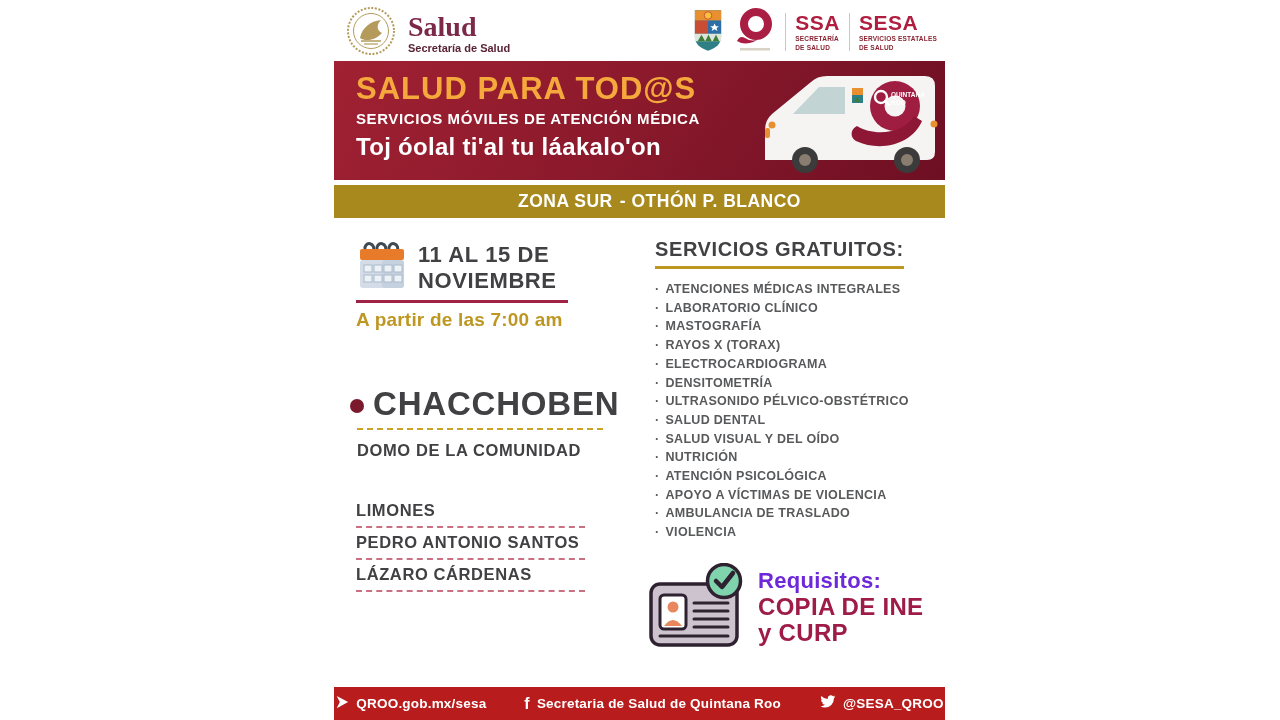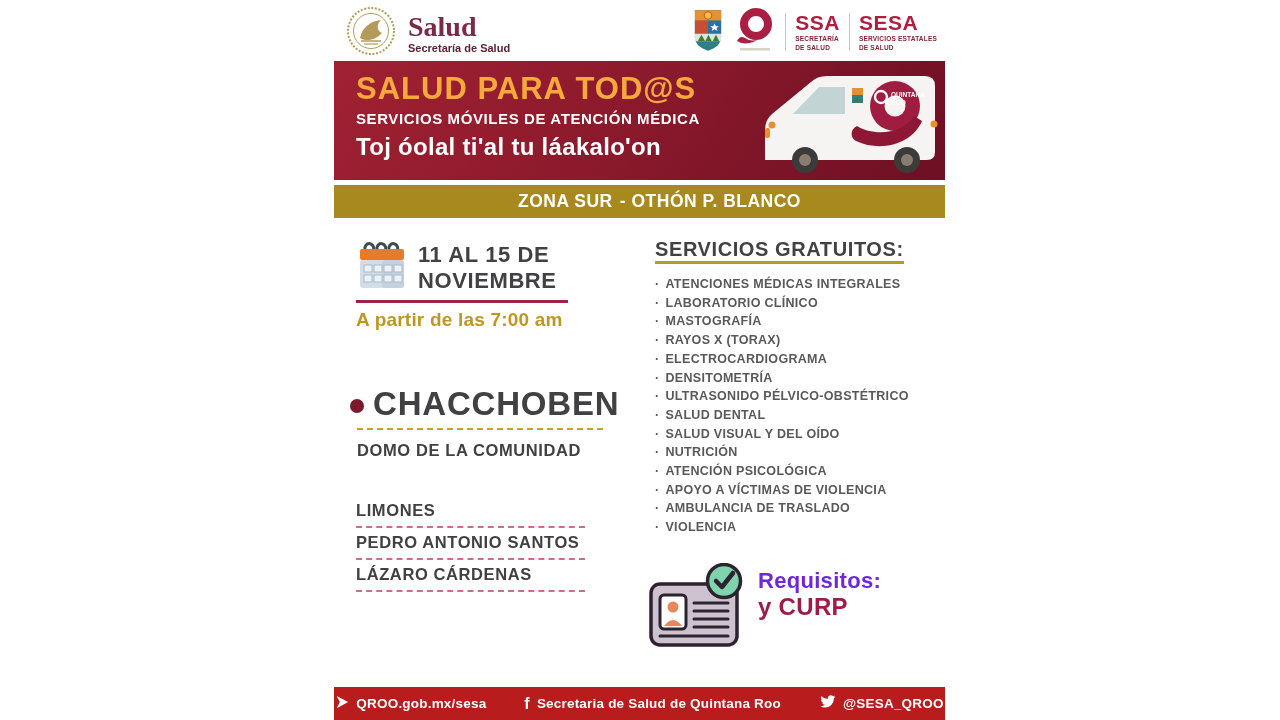--- a/index.html
+++ b/index.html
@@ -45,21 +45,21 @@
   .location-dash { width:246px; border-top:2.5px dashed #C9A227; margin:5px 0 0 7px; }
   .location-venue { font-size:16.5px; font-weight:700; color:#414042; letter-spacing:0.6px; margin:11px 0 0 7px; }
 
   .nearby-list { position:absolute; left:22px; top:499px; list-style:none; }
   .nearby-list li { width:229px; font-size:16.5px; font-weight:700; color:#414042; letter-spacing:0.6px;
                     padding:2px 0 6px; border-bottom:2px dashed #C97083; margin-bottom:3px; }
 
   
   .services-block { position:absolute; left:321px; top:238px; width:286px; }
   .services-heading { display:inline-block; font-size:20px; font-weight:900; color:#414042; letter-spacing:0.6px;
-                      border-bottom:3px solid #BE9722; }
+                      border-bottom:3px solid #BE9722; padding-bottom:5px; }
   .services-list { list-style:none; margin-top:11px; }
   .services-list li { font-size:12.5px; font-weight:700; color:#58595B; letter-spacing:0.3px; line-height:18.7px; }
   .services-list li::before { content:"·"; font-weight:900; margin-right:6px; }
 
   .req-block { position:absolute; left:314px; top:563px; display:flex; align-items:flex-start; gap:6px; }
   .req-text { padding-top:5px; }
   .req-label { font-size:22px; font-weight:800; color:#6d28d9; letter-spacing:0.3px; }
   .req-doc { font-size:24px; font-weight:900; color:#9E1C47; line-height:26px; letter-spacing:0.3px; }
 
   
@@ -241,20 +241,21 @@
               <path d="M46,56 H80"></path>
               <path d="M46,64 H80"></path>
             <path d="M12,73 H80"></path>
           </g>
           <circle cx="76" cy="18" r="16.5" fill="#7FD4AE" stroke="#2E2230" stroke-width="3.5"></circle>
           <path d="M68,18 L74,24 L85,10" stroke="#2E2230" stroke-width="4.5" fill="none" stroke-linecap="round" stroke-linejoin="round"></path>
         </svg>
       </span>
       <div class="req-text">
         <div class="req-label">Requisitos:</div>
+        <div class="req-doc">COPIA DE INE</div>
         <div class="req-doc">y CURP</div>
       </div>
     </div>
 
     <div class="footer">
       <div class="footer-item">
         <span>
           <svg width="14" height="16" viewBox="0 0 16 16">
               <path d="M2,15 L15,8 L2,1 L5.5,8 Z" fill="#ffffff"></path>
             </svg>

